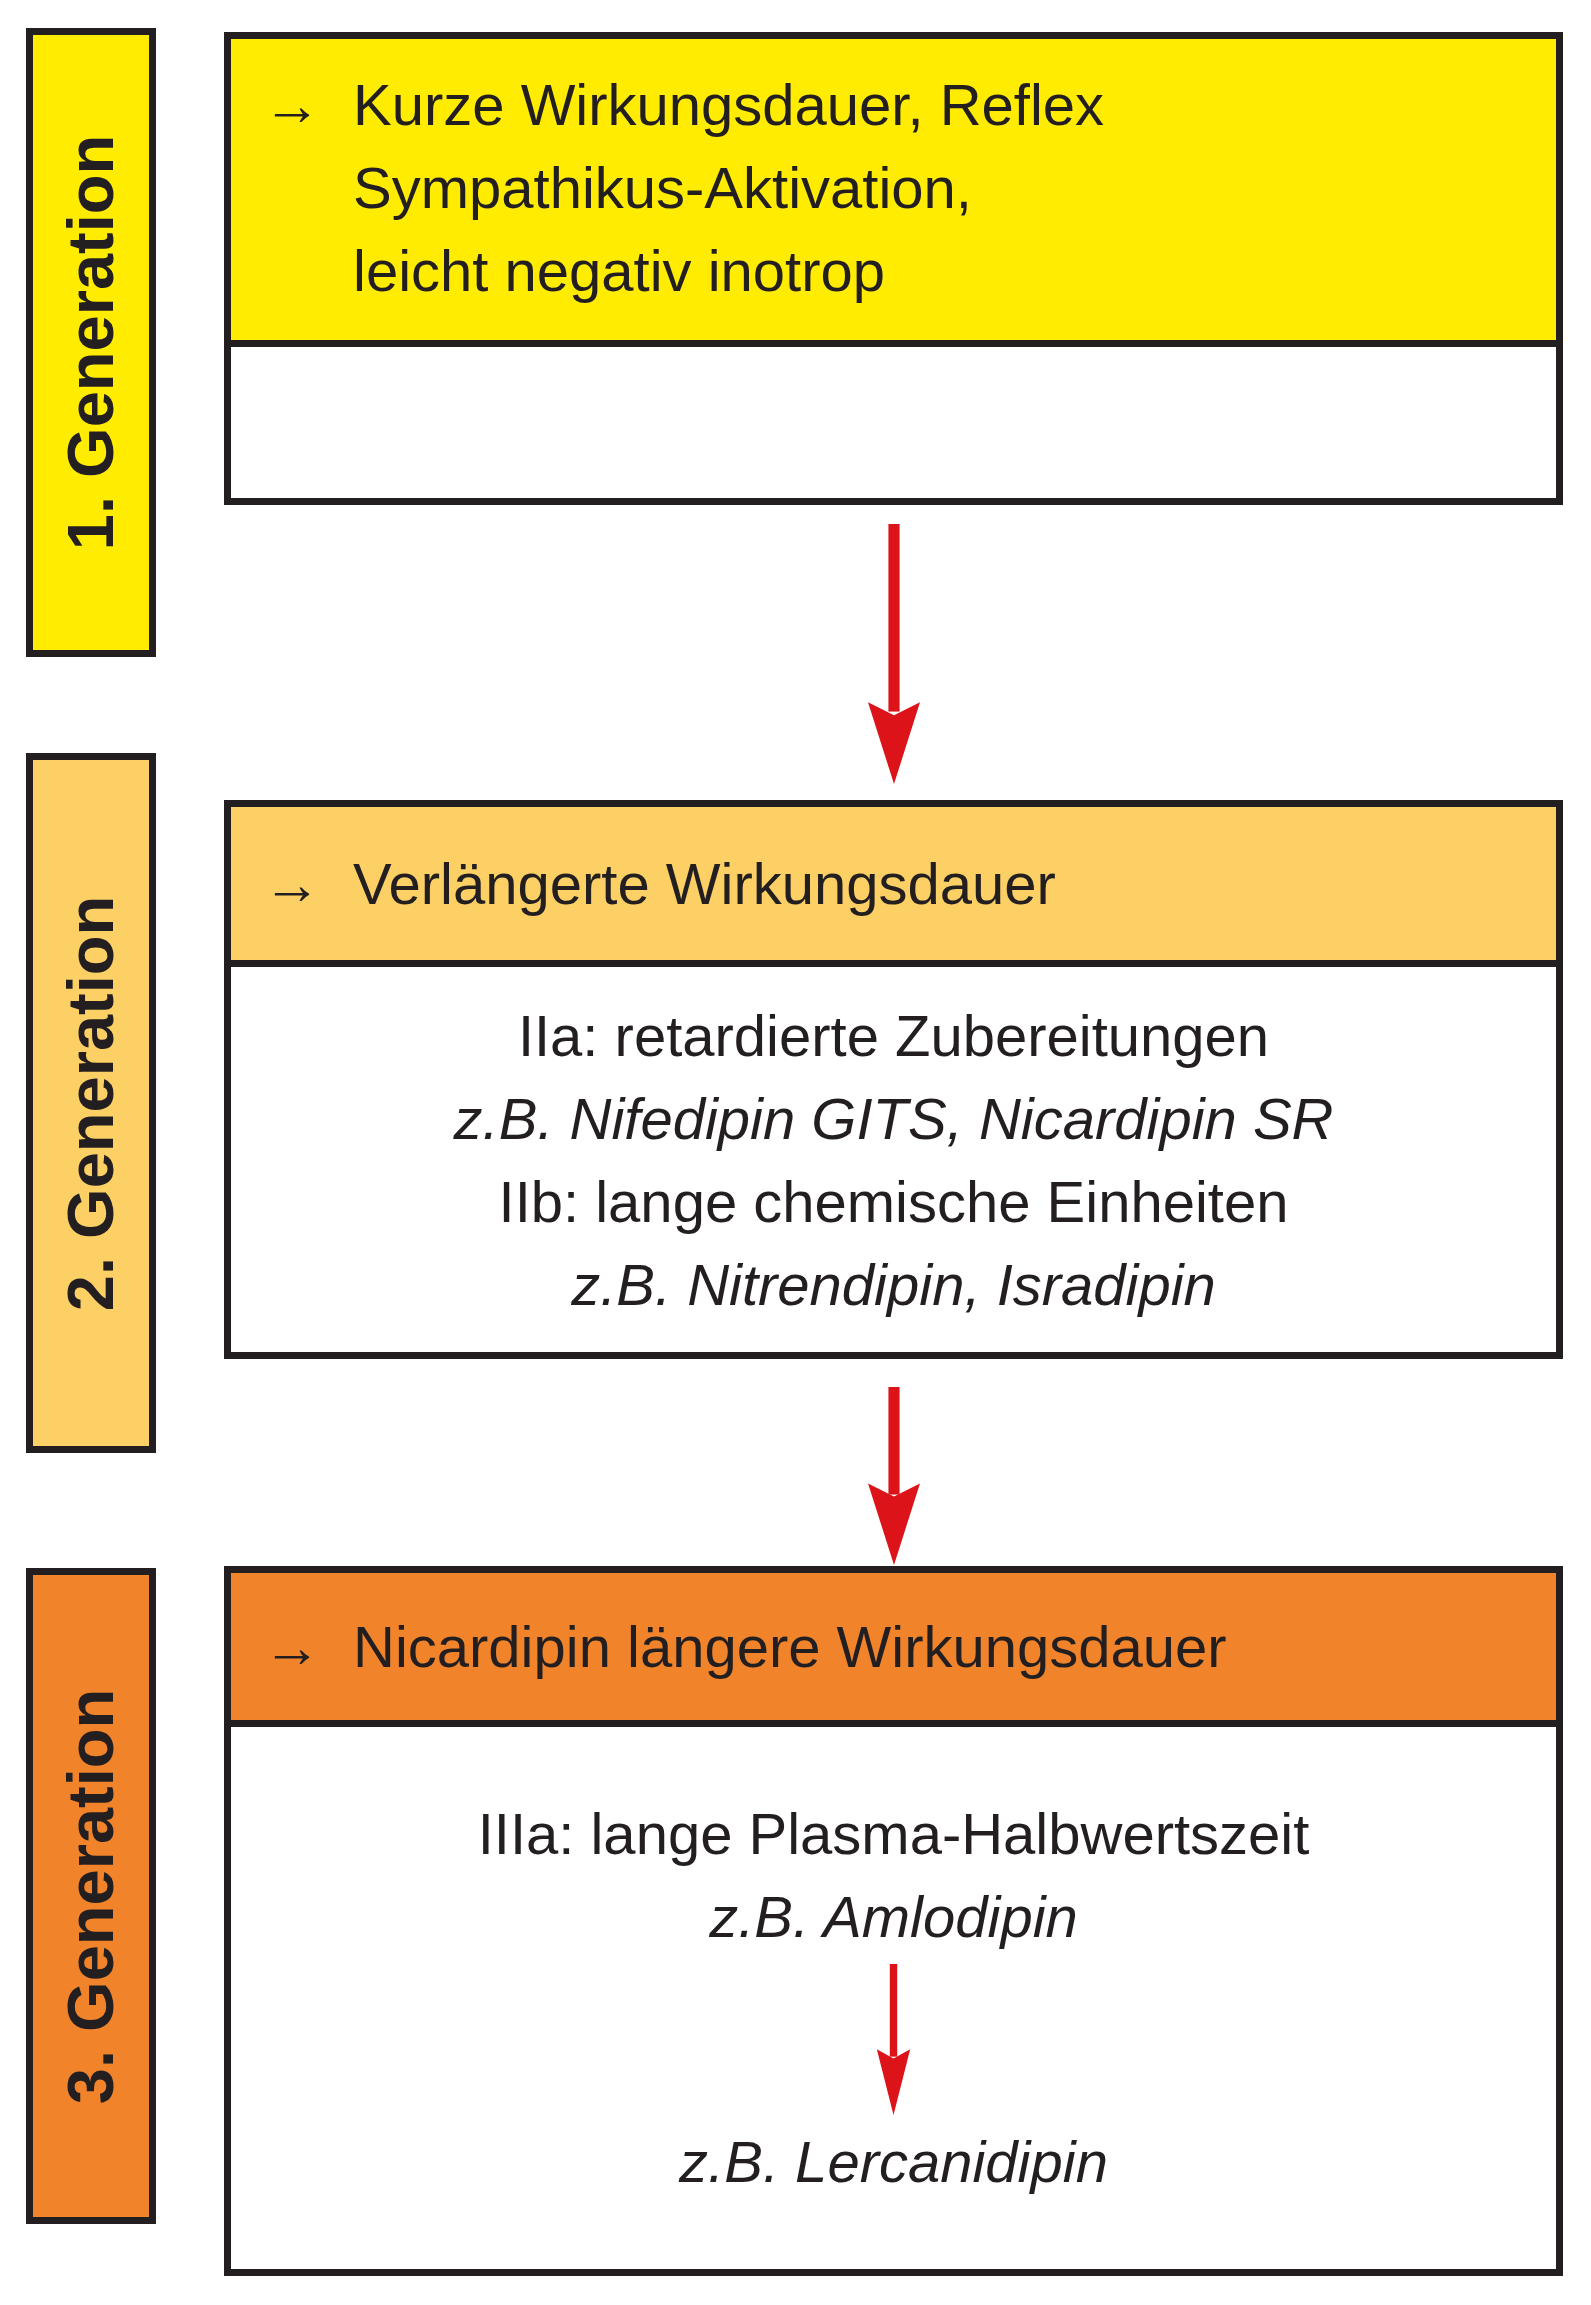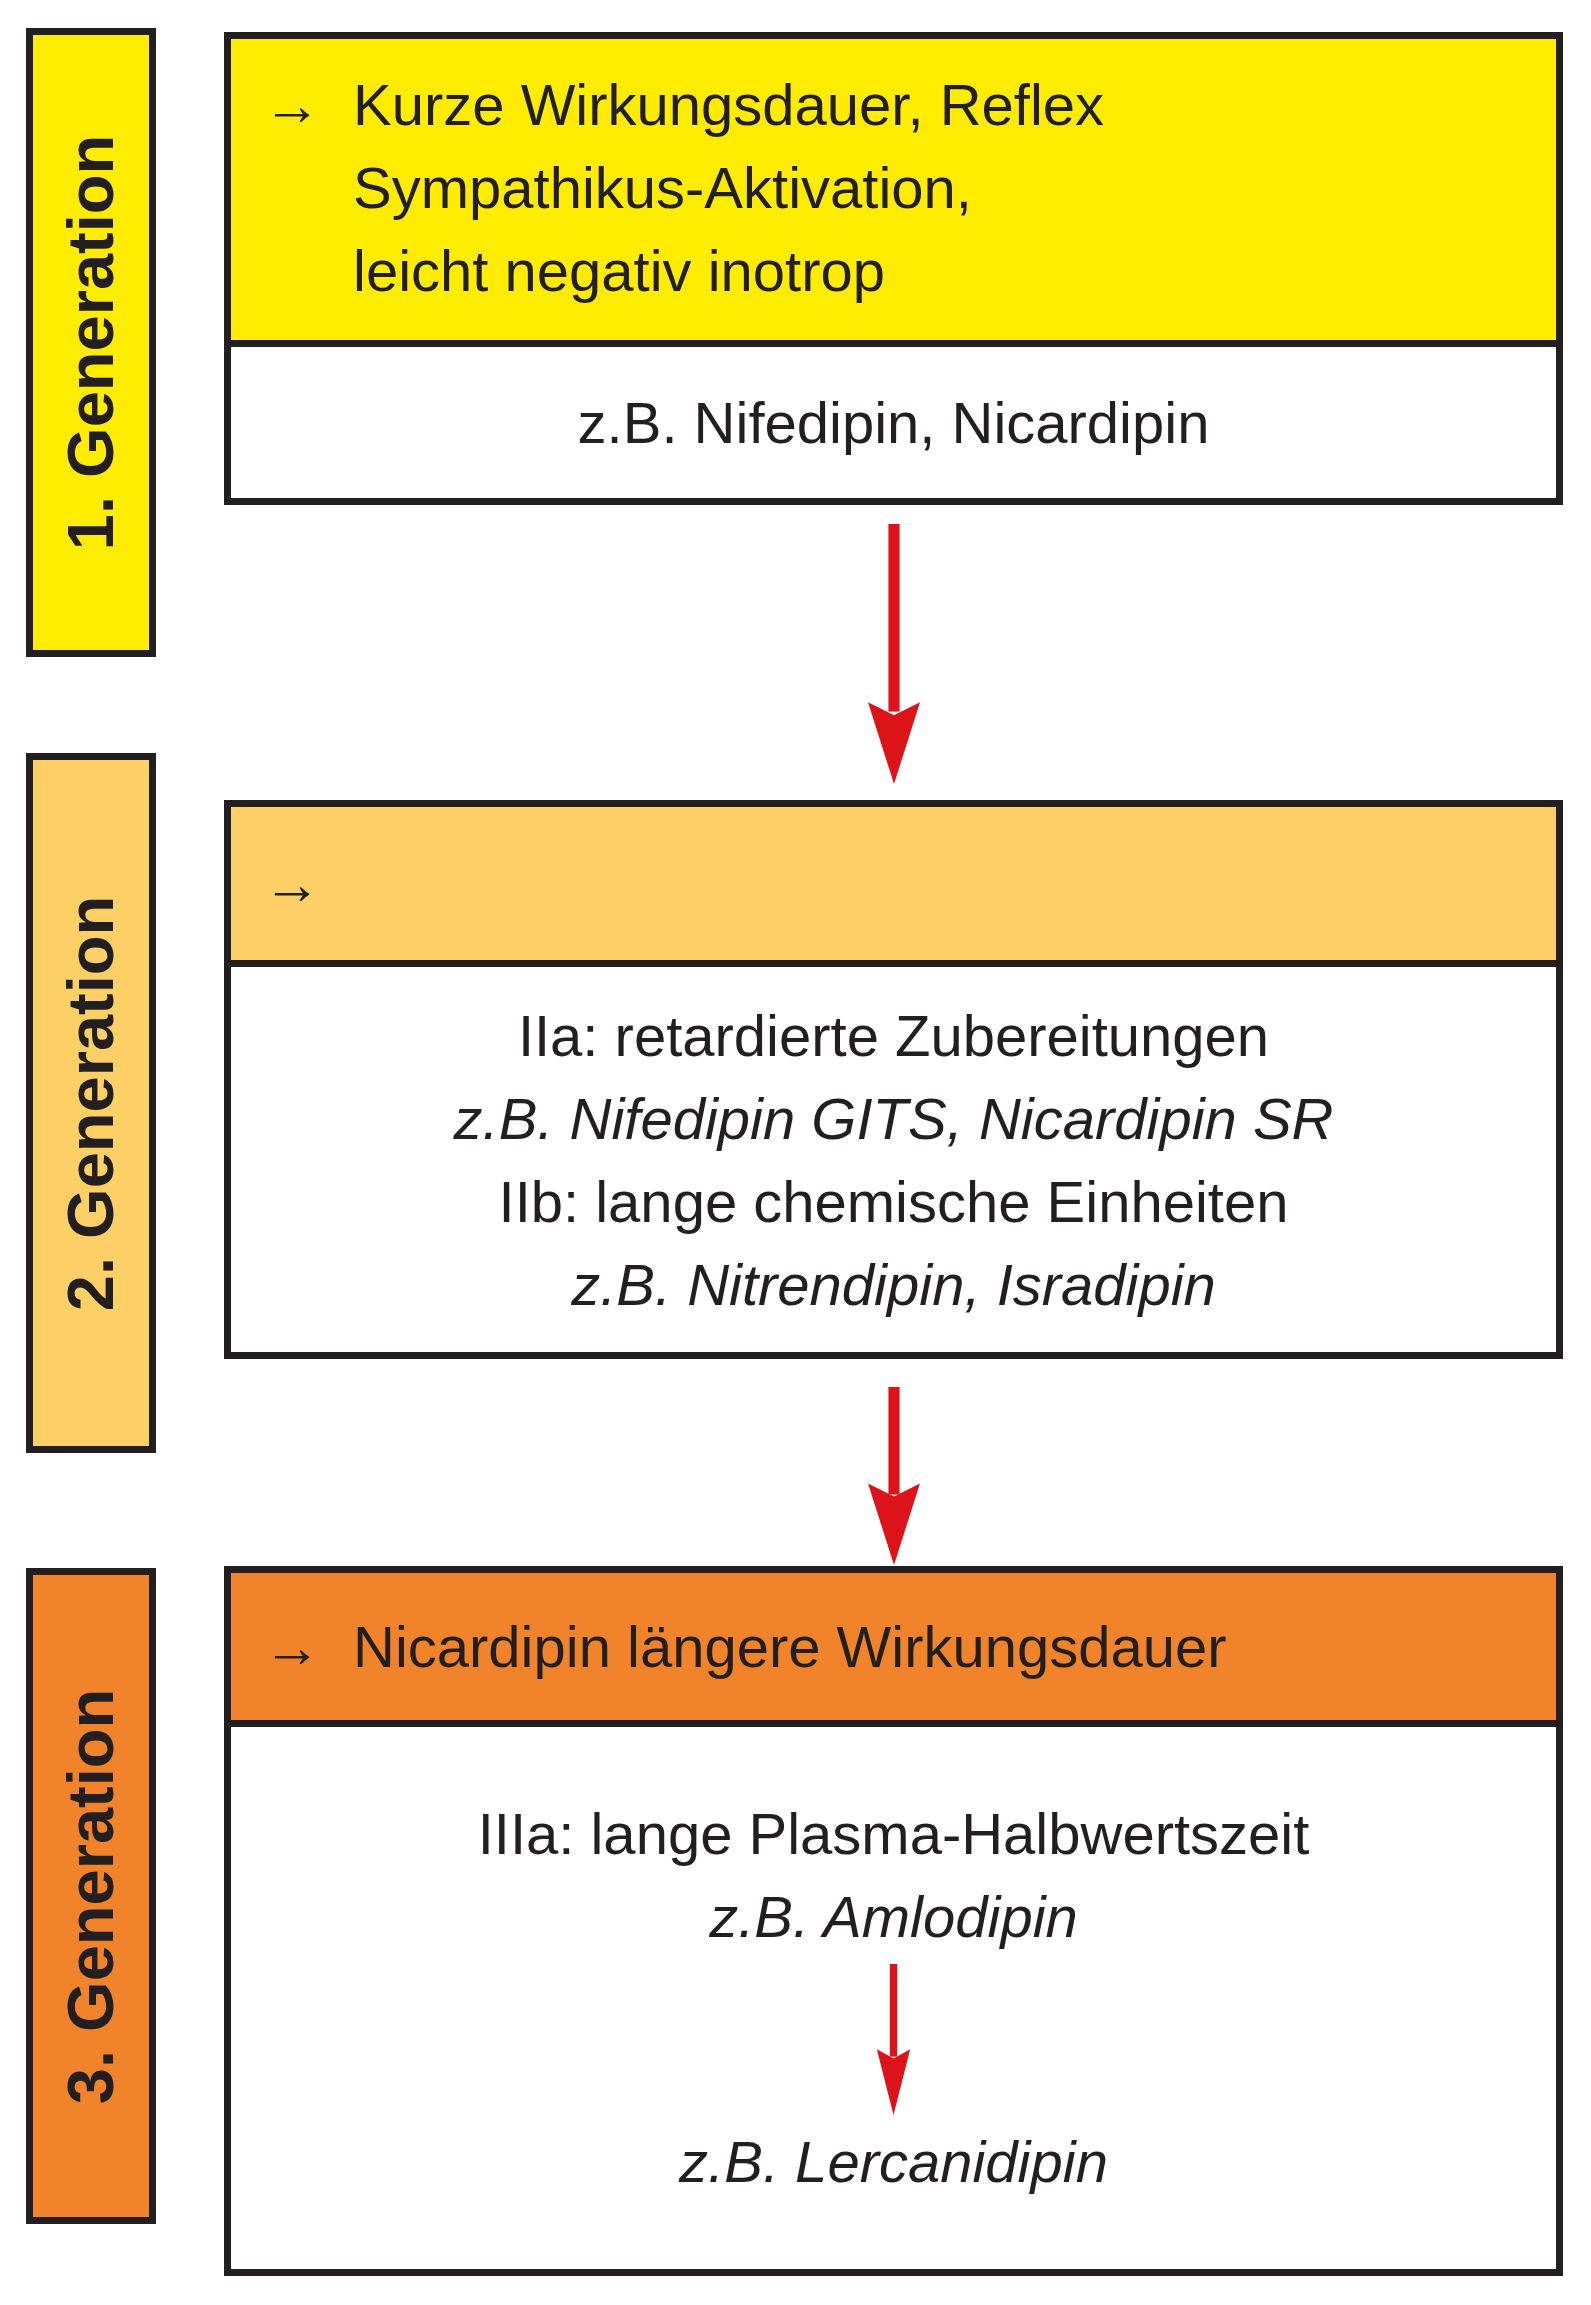--- a/index.html
+++ b/index.html
@@ -84,33 +84,31 @@
     <span class="rot">3. Generation</span>
   </div>
 
   <section class="box box-1">
     <header class="hd">
       <span class="marker">→</span>
       <div class="hd-text">Kurze Wirkungsdauer, Reflex
 Sympathikus-Aktivation,
 leicht negativ inotrop</div>
     </header>
-    <div class="bd">
-      <div>z.B. Nifedipin, Nicardipin</div>
-    </div>
   </section>
 
   <svg class="flow-arrow flow-arrow-1" viewBox="0 0 58 280" aria-hidden="true">
     <rect x="23" y="0" width="12" height="202" fill="#DC1319"></rect>
     <polygon points="1,192 29,206 57,192 29,280" fill="#DC1319"></polygon>
   </svg>
 
   <section class="box box-2">
     <header class="hd">
       <span class="marker">→</span>
+      <div class="hd-text">Verlängerte Wirkungsdauer</div>
     </header>
     <div class="bd">
       <div>IIa: retardierte Zubereitungen</div>
       <div class="em">z.B. Nifedipin GITS, Nicardipin SR</div>
       <div>IIb: lange chemische Einheiten</div>
       <div class="em">z.B. Nitrendipin, Isradipin</div>
     </div>
   </section>
 
   <svg class="flow-arrow flow-arrow-2" viewBox="0 0 58 192" aria-hidden="true">

